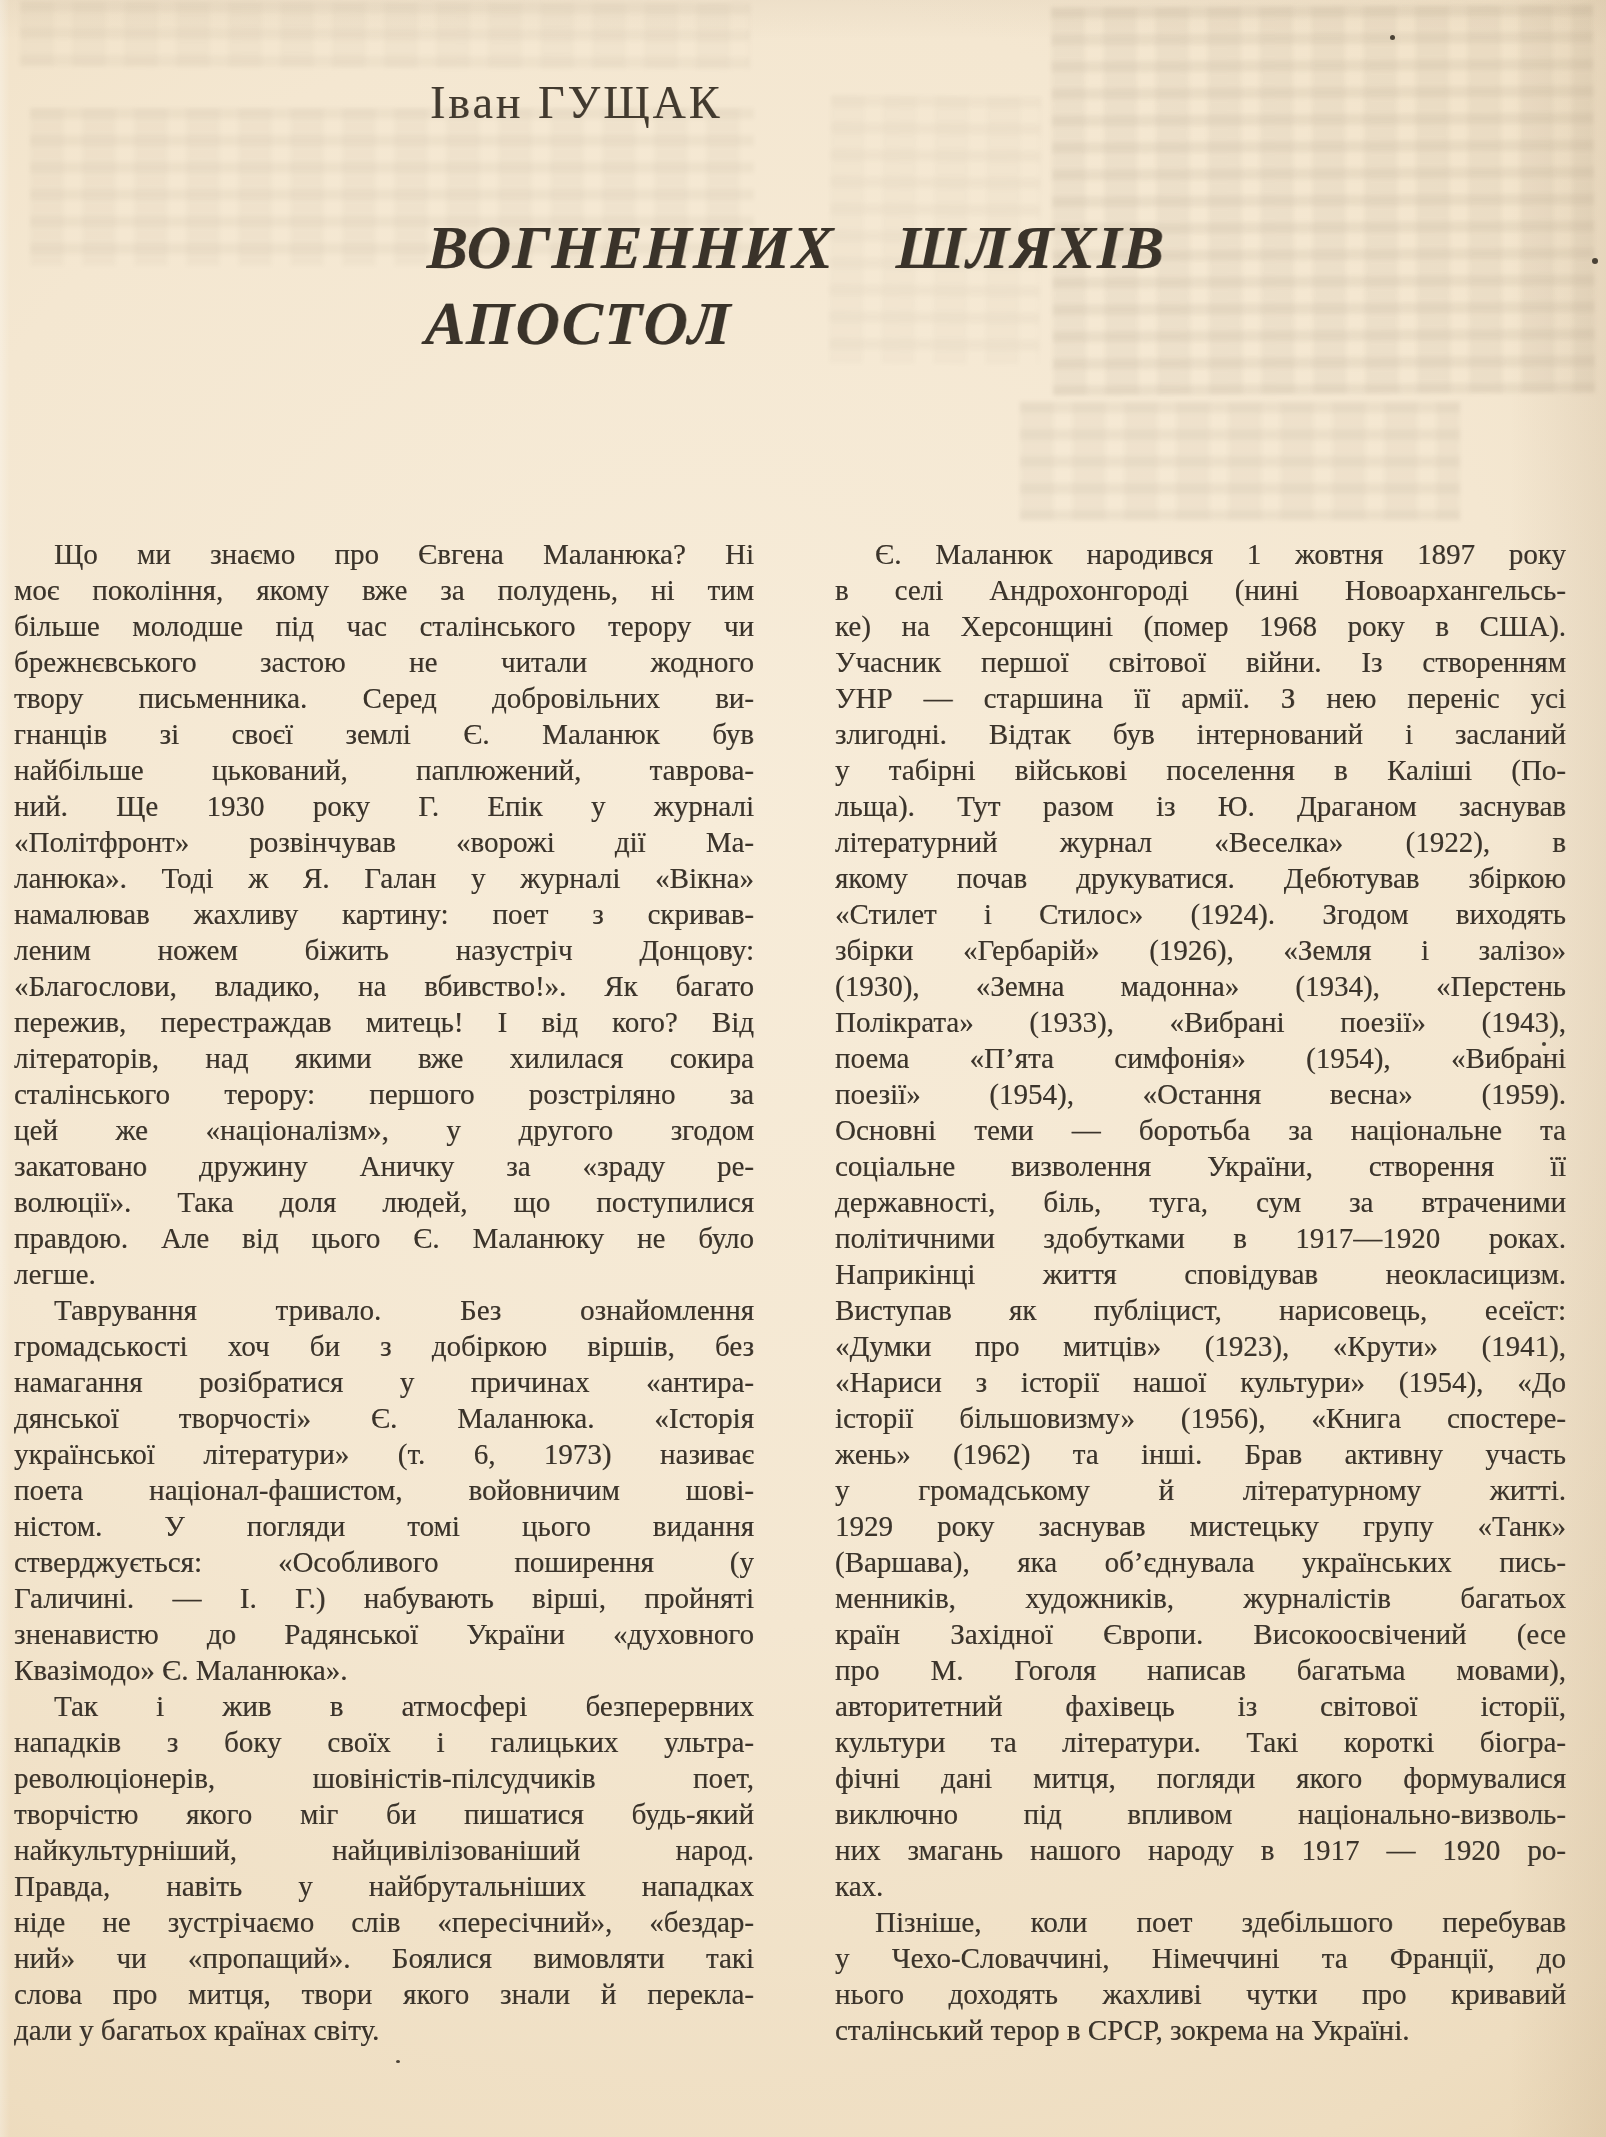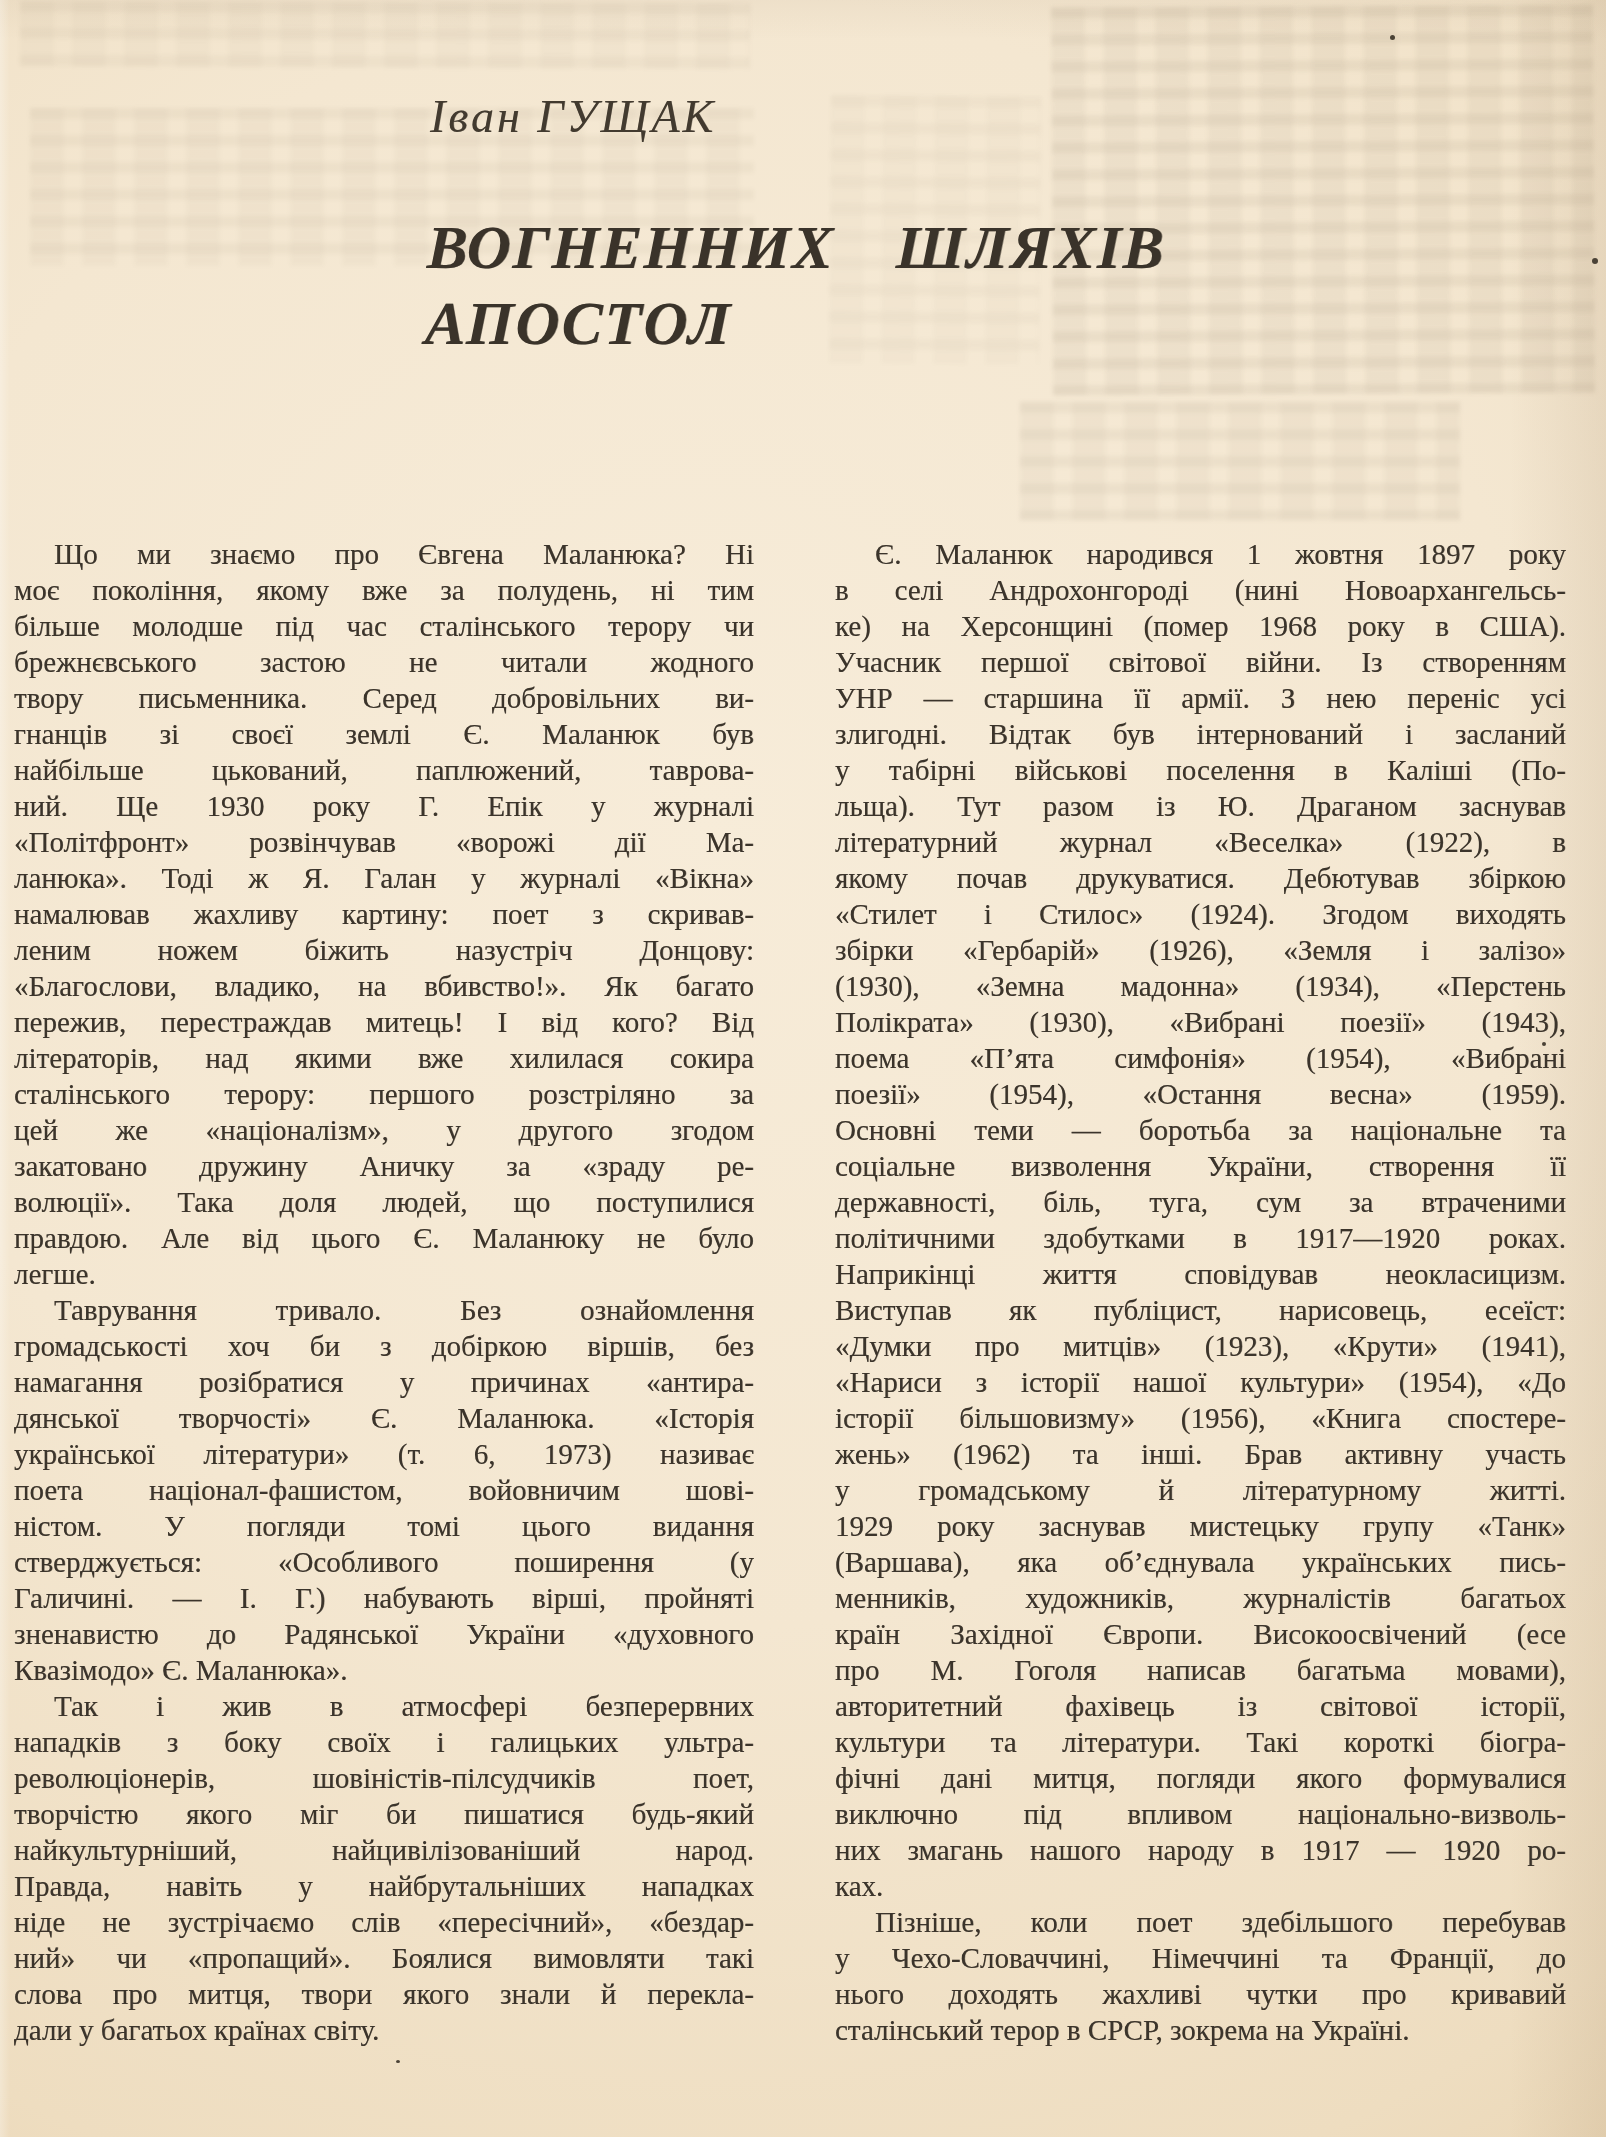--- a/index.html
+++ b/index.html
@@ -10,22 +10,22 @@
     overflow:hidden;
     background:
       linear-gradient(90deg, rgba(255,255,255,.28) 0px, rgba(255,255,255,0) 10px, rgba(255,255,255,0) 94%, rgba(126,94,58,.10) 100%),
       linear-gradient(180deg, rgba(120,90,55,.05) 0, rgba(120,90,55,0) 40px),
       radial-gradient(ellipse 115% 85% at 44% 38%, #f7ecd9 0%, #f4e7d1 45%, #eeddc0 80%, #e7d1ad 100%);
     font-family:"Liberation Serif","DejaVu Serif",serif;
     color:#3b342b;
   }
   
   .author{
-    position:absolute;left:430px;top:90px;
-    font-style:italic;font-size:46px;letter-spacing:3px;
+    position:absolute;left:430px;top:76px;
+    font-size:46px;letter-spacing:3px;
     color:#423a2f;
     text-shadow:.4px .2px 0 rgba(66,58,47,.45);
     white-space:nowrap;
   }
   .title{
     position:absolute;left:426px;top:210px;
     font-weight:bold;font-style:italic;
     font-size:61px;line-height:76px;letter-spacing:2px;
     color:#3a332a;
     text-shadow:.6px .3px 0 rgba(58,51,42,.5);
@@ -154,21 +154,21 @@
         <div class="line">Учасник першої світової війни. Із створенням</div>
         <div class="line">УНР — старшина її армії. З нею переніс усі</div>
         <div class="line">злигодні. Відтак був інтернований і засланий</div>
         <div class="line">у табірні військові поселення в Каліші (По-</div>
         <div class="line">льща). Тут разом із Ю. Драганом заснував</div>
         <div class="line">літературний журнал «Веселка» (1922), в</div>
         <div class="line">якому почав друкуватися. Дебютував збіркою</div>
         <div class="line">«Стилет і Стилос» (1924). Згодом виходять</div>
         <div class="line">збірки «Гербарій» (1926), «Земля і залізо»</div>
         <div class="line">(1930), «Земна мадонна» (1934), «Перстень</div>
-        <div class="line">Полікрата» (1930), «Вибрані поезії» (1943),</div>
+        <div class="line">Полікрата» (1933), «Вибрані поезії» (1943),</div>
         <div class="line">поема «П’ята симфонія» (1954), «Вибрані</div>
         <div class="line">поезії» (1954), «Остання весна» (1959).</div>
         <div class="line">Основні теми — боротьба за національне та</div>
         <div class="line">соціальне визволення України, створення її</div>
         <div class="line">державності, біль, туга, сум за втраченими</div>
         <div class="line">політичними здобутками в 1917—1920 роках.</div>
         <div class="line">Наприкінці життя сповідував неокласицизм.</div>
         <div class="line">Виступав як публіцист, нарисовець, есеїст:</div>
         <div class="line">«Думки про митців» (1923), «Крути» (1941),</div>
         <div class="line">«Нариси з історії нашої культури» (1954), «До</div>

